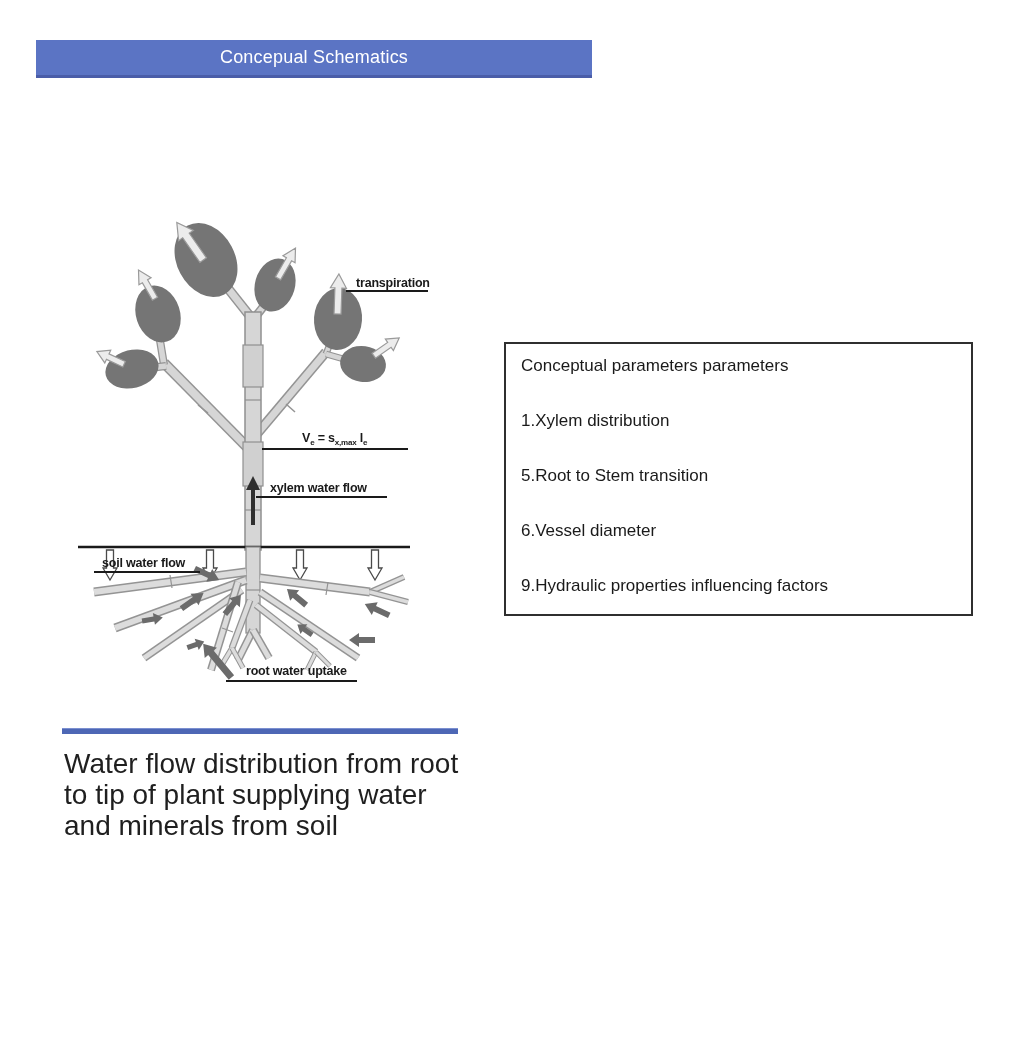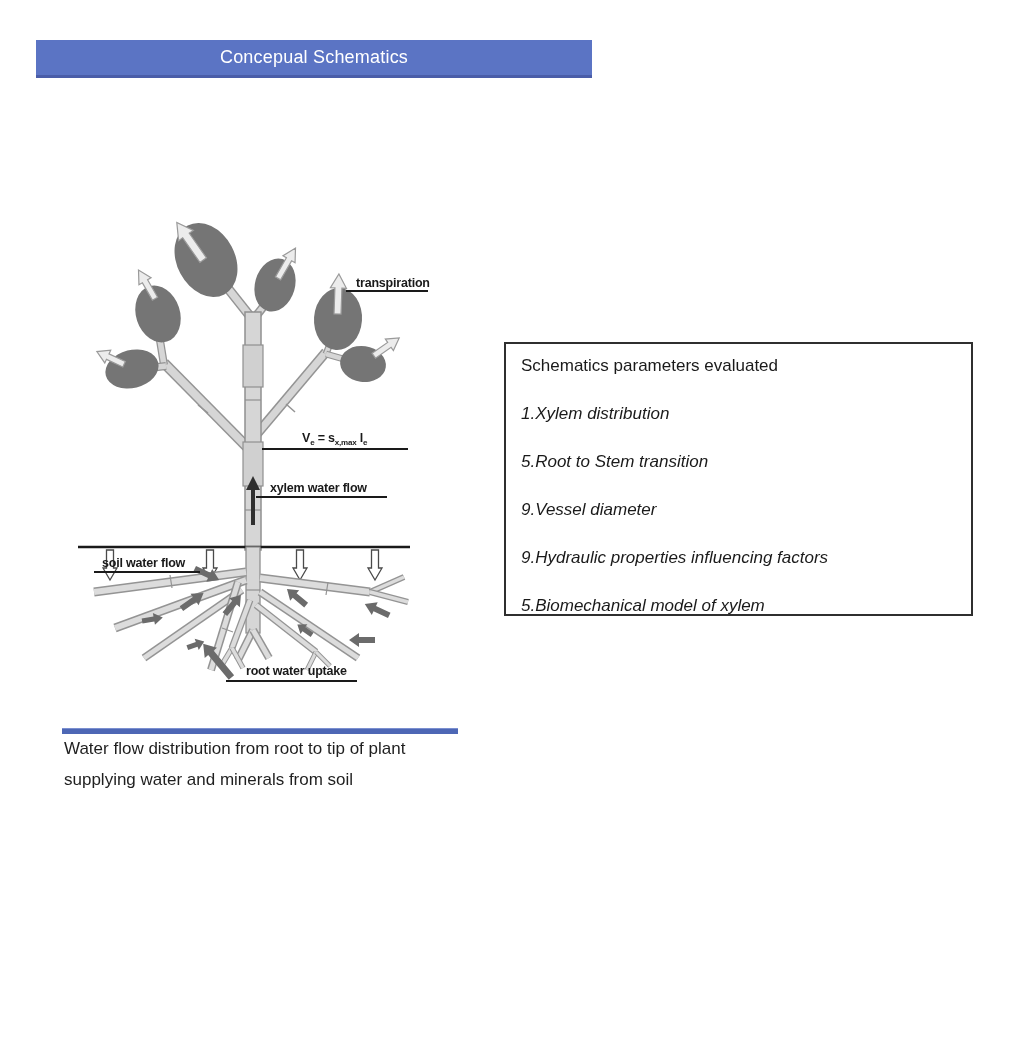--- a/index.html
+++ b/index.html
@@ -52,41 +52,40 @@
   }
   .params-box .params-title {
     font-size: 17px;
     color: #1a1a1a;
     line-height: 20px;
   }
   .params-box .param-item {
     font-size: 17px;
     color: #1a1a1a;
     line-height: 20px;
-    margin-top: 28px;
-    font-style: italic;
+    margin-top: 35px;
   }
   .params-box .param-item:first-of-type {
     margin-top: 22px;
   }
   .blue-divider {
     position: absolute;
     left: 62px;
     top: 728px;
     width: 396px;
     height: 5px;
     background: #4d67b5;
     border-top: 1px solid #7b8fd0;
   }
   .caption {
     position: absolute;
     left: 64px;
-    top: 733px;
+    top: 748px;
     width: 400px;
-    font-size: 17px;
+    font-size: 28px;
     line-height: 31px;
     color: #1f1f1f;
   }
   svg .dlabel {
     font-family: "Liberation Sans", sans-serif;
     font-weight: bold;
     font-size: 12.5px;
     fill: #1a1a1a;
     letter-spacing: -0.2px;
   }
@@ -284,25 +283,24 @@
         <line x1="24" y1="372" x2="130" y2="372" stroke="#1a1a1a" stroke-width="2"></line>
         <text class="dlabel" x="32" y="367">soil water flow</text>
 
         <line x1="156" y1="481" x2="287" y2="481" stroke="#1a1a1a" stroke-width="2"></line>
         <text class="dlabel" x="176" y="475">root water uptake</text>
       </g>
     </svg>
   </div>
 
   <div class="params-box">
-    <div class="params-title">Schematics parameters evaluated</div>
+    <div class="params-title">Conceptual parameters parameters</div>
     <div class="param-item">1.Xylem distribution</div>
     <div class="param-item">5.Root to Stem transition</div>
-    <div class="param-item">9.Vessel diameter</div>
+    <div class="param-item">6.Vessel diameter</div>
     <div class="param-item">9.Hydraulic properties influencing factors</div>
-    <div class="param-item">5.Biomechanical model of xylem</div>
   </div>
 
   <div class="blue-divider"></div>
 
   <div class="caption">Water flow distribution from root to tip of plant supplying water and minerals from soil</div>
 
 </div>
 
 </body></html>

